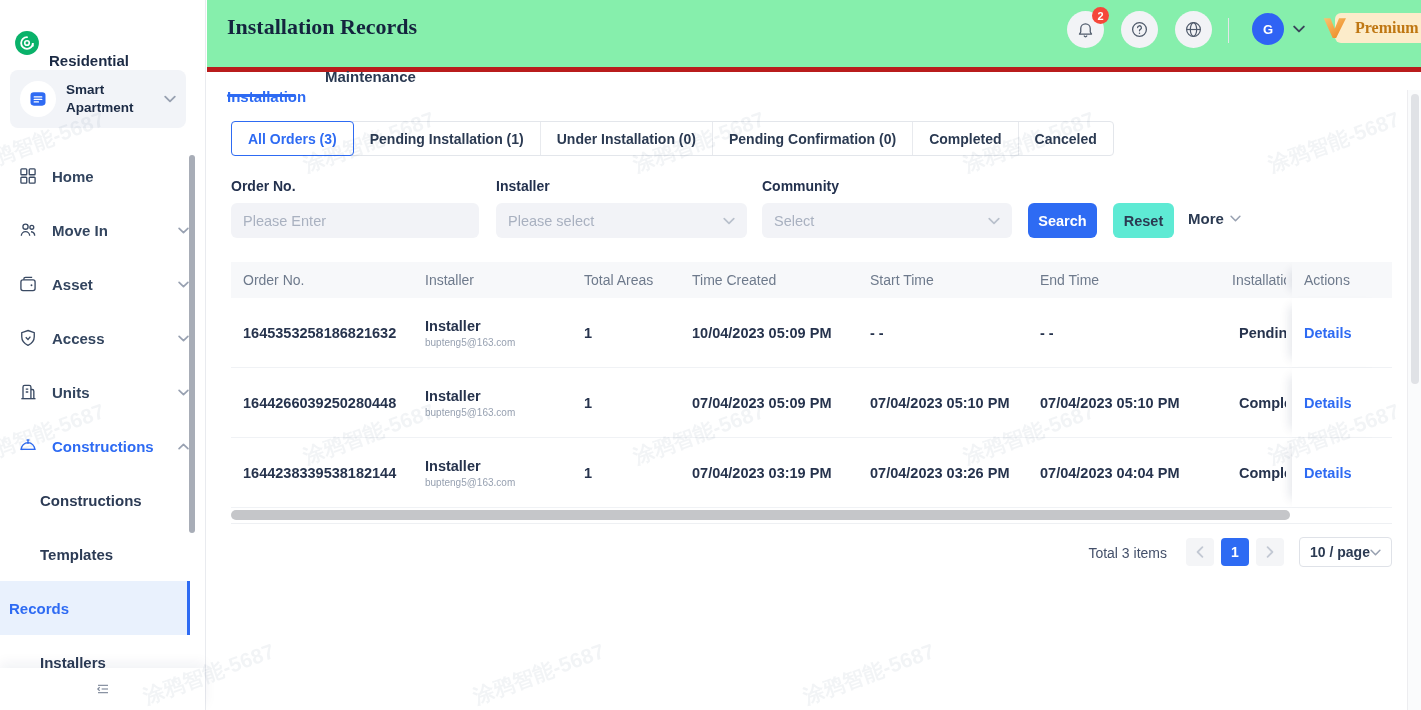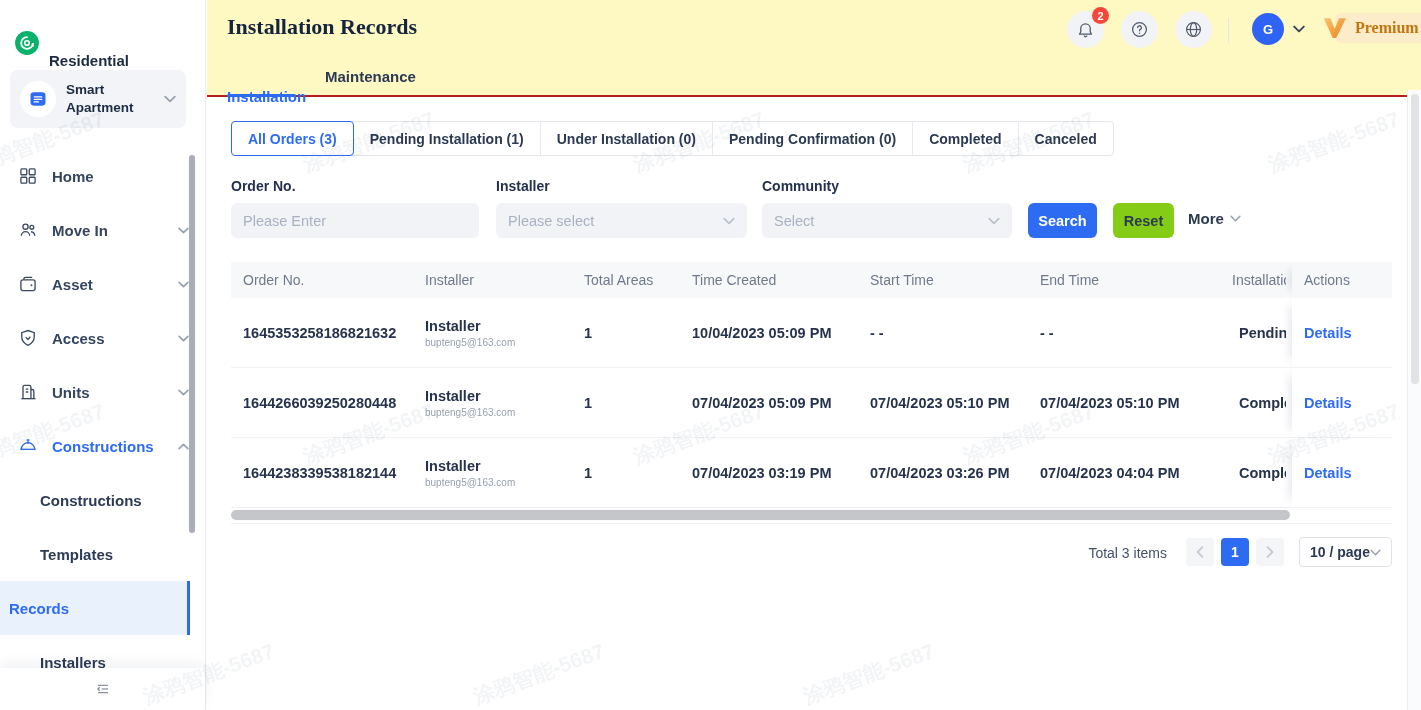--- a/index.html
+++ b/index.html
@@ -31,22 +31,22 @@
               font-weight:600; color:#2c3b55; cursor:pointer; }
   .sub-item.active { width:190px; background:#e9f1fd; color:#2e6bf3; border-right:3px solid #2e6bf3;padding-left:9px; }
   .side-scroll { position:absolute; left:189px; top:155px; width:6px; height:378px; border-radius:3px;
                  background:#a8adb7; z-index:12; cursor:pointer; }
   .side-footer { position:absolute; bottom:0; left:0; width:205px; height:42px; background:#fff;
                  box-shadow:0 -5px 12px rgba(20,40,80,0.06); display:flex; align-items:center;
                  justify-content:center; z-index:11; color:#7d8799; }
 
   
   .main { position:absolute; left:207px; top:0; right:0; bottom:0; background:#fff; }
-  .header { position:absolute; left:0; top:0; right:0; height:97px; background:#fef9c3;
-            border-bottom:2px solid #b91c1c; z-index:5; }
+  .header { position:absolute; left:0; top:0; right:0; height:72px; background:#86efac;
+            border-bottom:5px solid #b91c1c; z-index:5; }
   .page-title { position:absolute; left:20px; top:14px; font-family:"Liberation Serif", serif;
                 font-size:22px; font-weight:700; color:#14243e; }
   .icon-btn { position:absolute; top:11px; width:37px; height:37px; border-radius:50%; background:#f2f3f6;
               display:flex; align-items:center; justify-content:center; color:#4f5a6b; cursor:pointer; }
   .badge { position:absolute; top:-4px; right:-5px; min-width:17px; height:17px; border-radius:9px;
            background:#f5473a; color:#fff; font-size:11px; font-weight:700; display:flex;
            align-items:center; justify-content:center; padding:0 4px; }
   .hdr-divider { position:absolute; left:1021px; top:18px; width:1px; height:25px; background:#e4e6ea; }
   .avatar-group { position:absolute; left:1045px; top:13px; display:flex; align-items:center; gap:9px; cursor:pointer; }
   .avatar { width:32px; height:32px; border-radius:50%; background:#2f63f4; color:#fff; font-size:13px;
@@ -74,21 +74,21 @@
   
   .f-label { position:absolute; top:178px; font-size:14px; font-weight:700; color:#23314e; }
   .field { position:absolute; top:203px; height:35px; background:#f2f3f7; border:none; border-radius:6px;
            display:flex; align-items:center; padding:0 12px; color:#a9b1c0; font-size:14.5px; cursor:pointer; }
   input.field { outline:none; }
   input.field::placeholder { color:#a9b1c0; }
   .field .chev { position:absolute; right:12px; color:#b9c0cc; }
   .btn { position:absolute; top:203px; height:35px; border:none; border-radius:6px; font-size:14.5px;
          font-weight:700; cursor:pointer; font-family:"Liberation Sans", sans-serif; }
   .btn-search { left:821px; width:69px; background:#2e6bf3; color:#fff; }
-  .btn-reset { left:906px; width:61px; background:#84cc16; color:#2b3a52; }
+  .btn-reset { left:906px; width:61px; background:#5eead4; color:#2b3a52; }
   .more { position:absolute; left:981px; top:210px; display:flex; align-items:center; gap:6px;
           font-size:15px; font-weight:700; color:#2b3a52; cursor:pointer; }
 
   
   .table { position:absolute; left:24px; top:262px; width:1161px; }
   .thead { position:relative; display:flex; align-items:center; height:36px; background:#f7f8fa;
            color:#6e7a8c; font-size:14px; font-weight:400; }
   .th, .td { padding-left:12px; }
   .c-order { width:182px; } .c-installer { width:159px; } .c-areas { width:108px; }
   .c-created { width:178px; } .c-start { width:170px; } .c-end { width:192px; }

